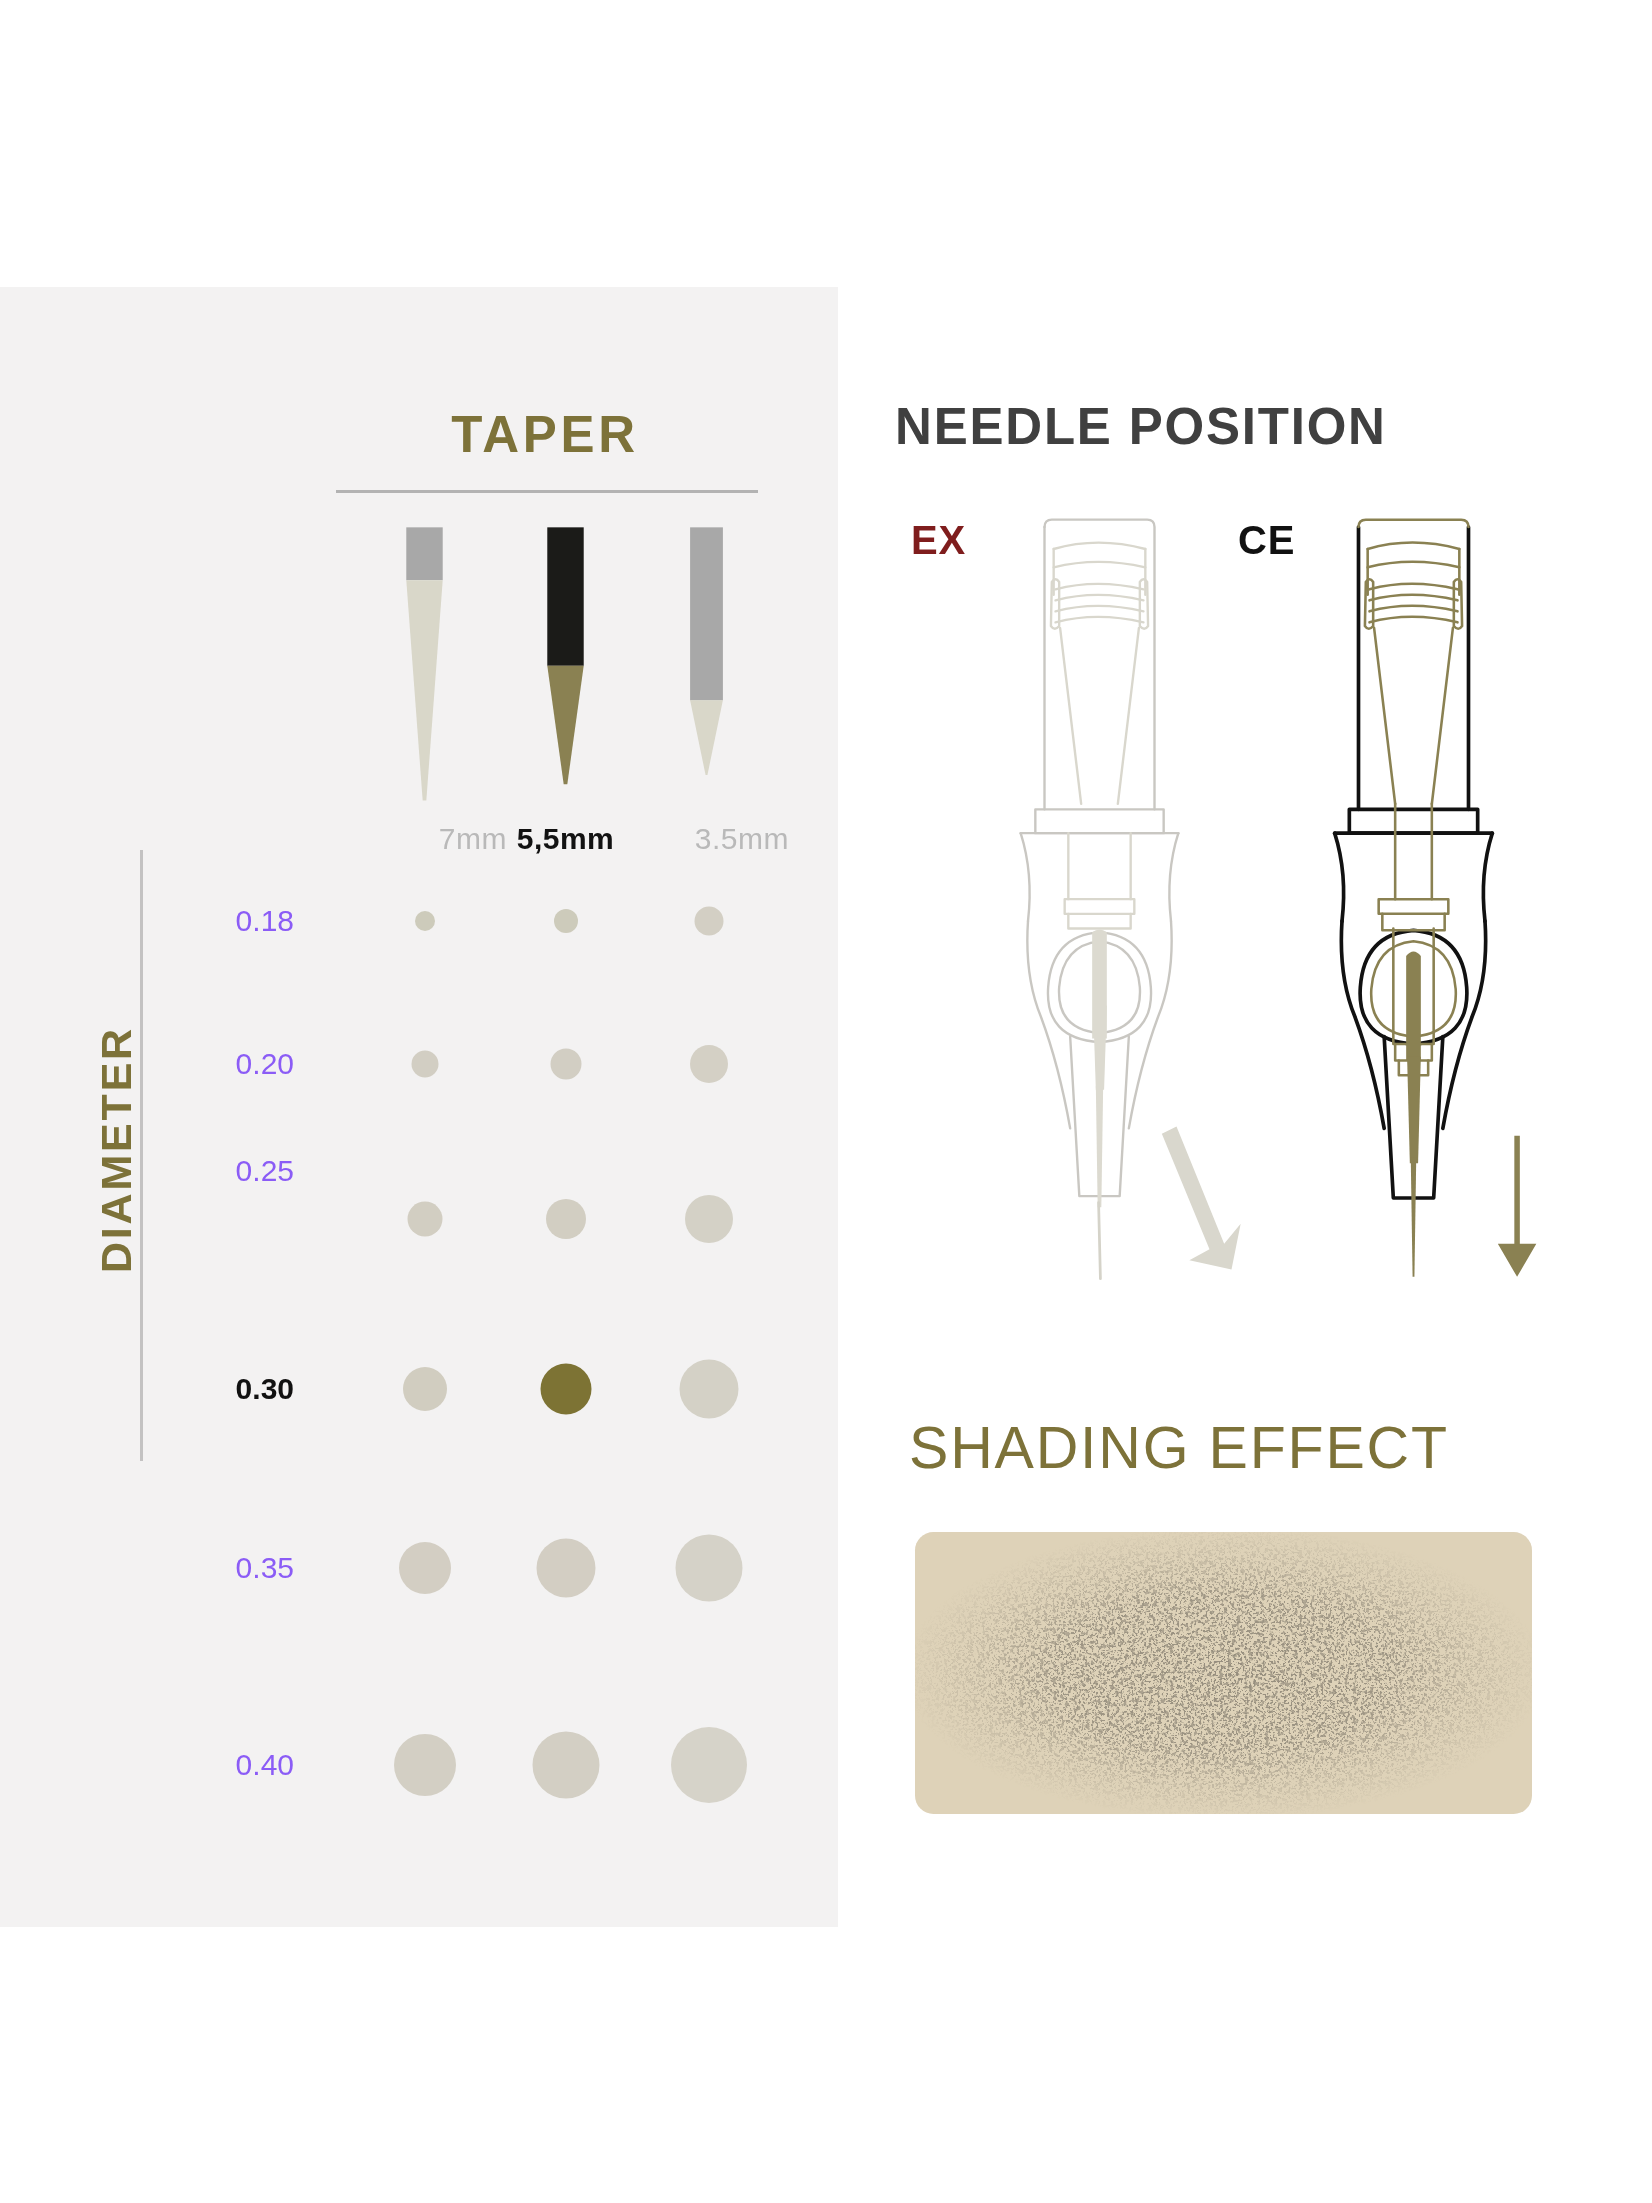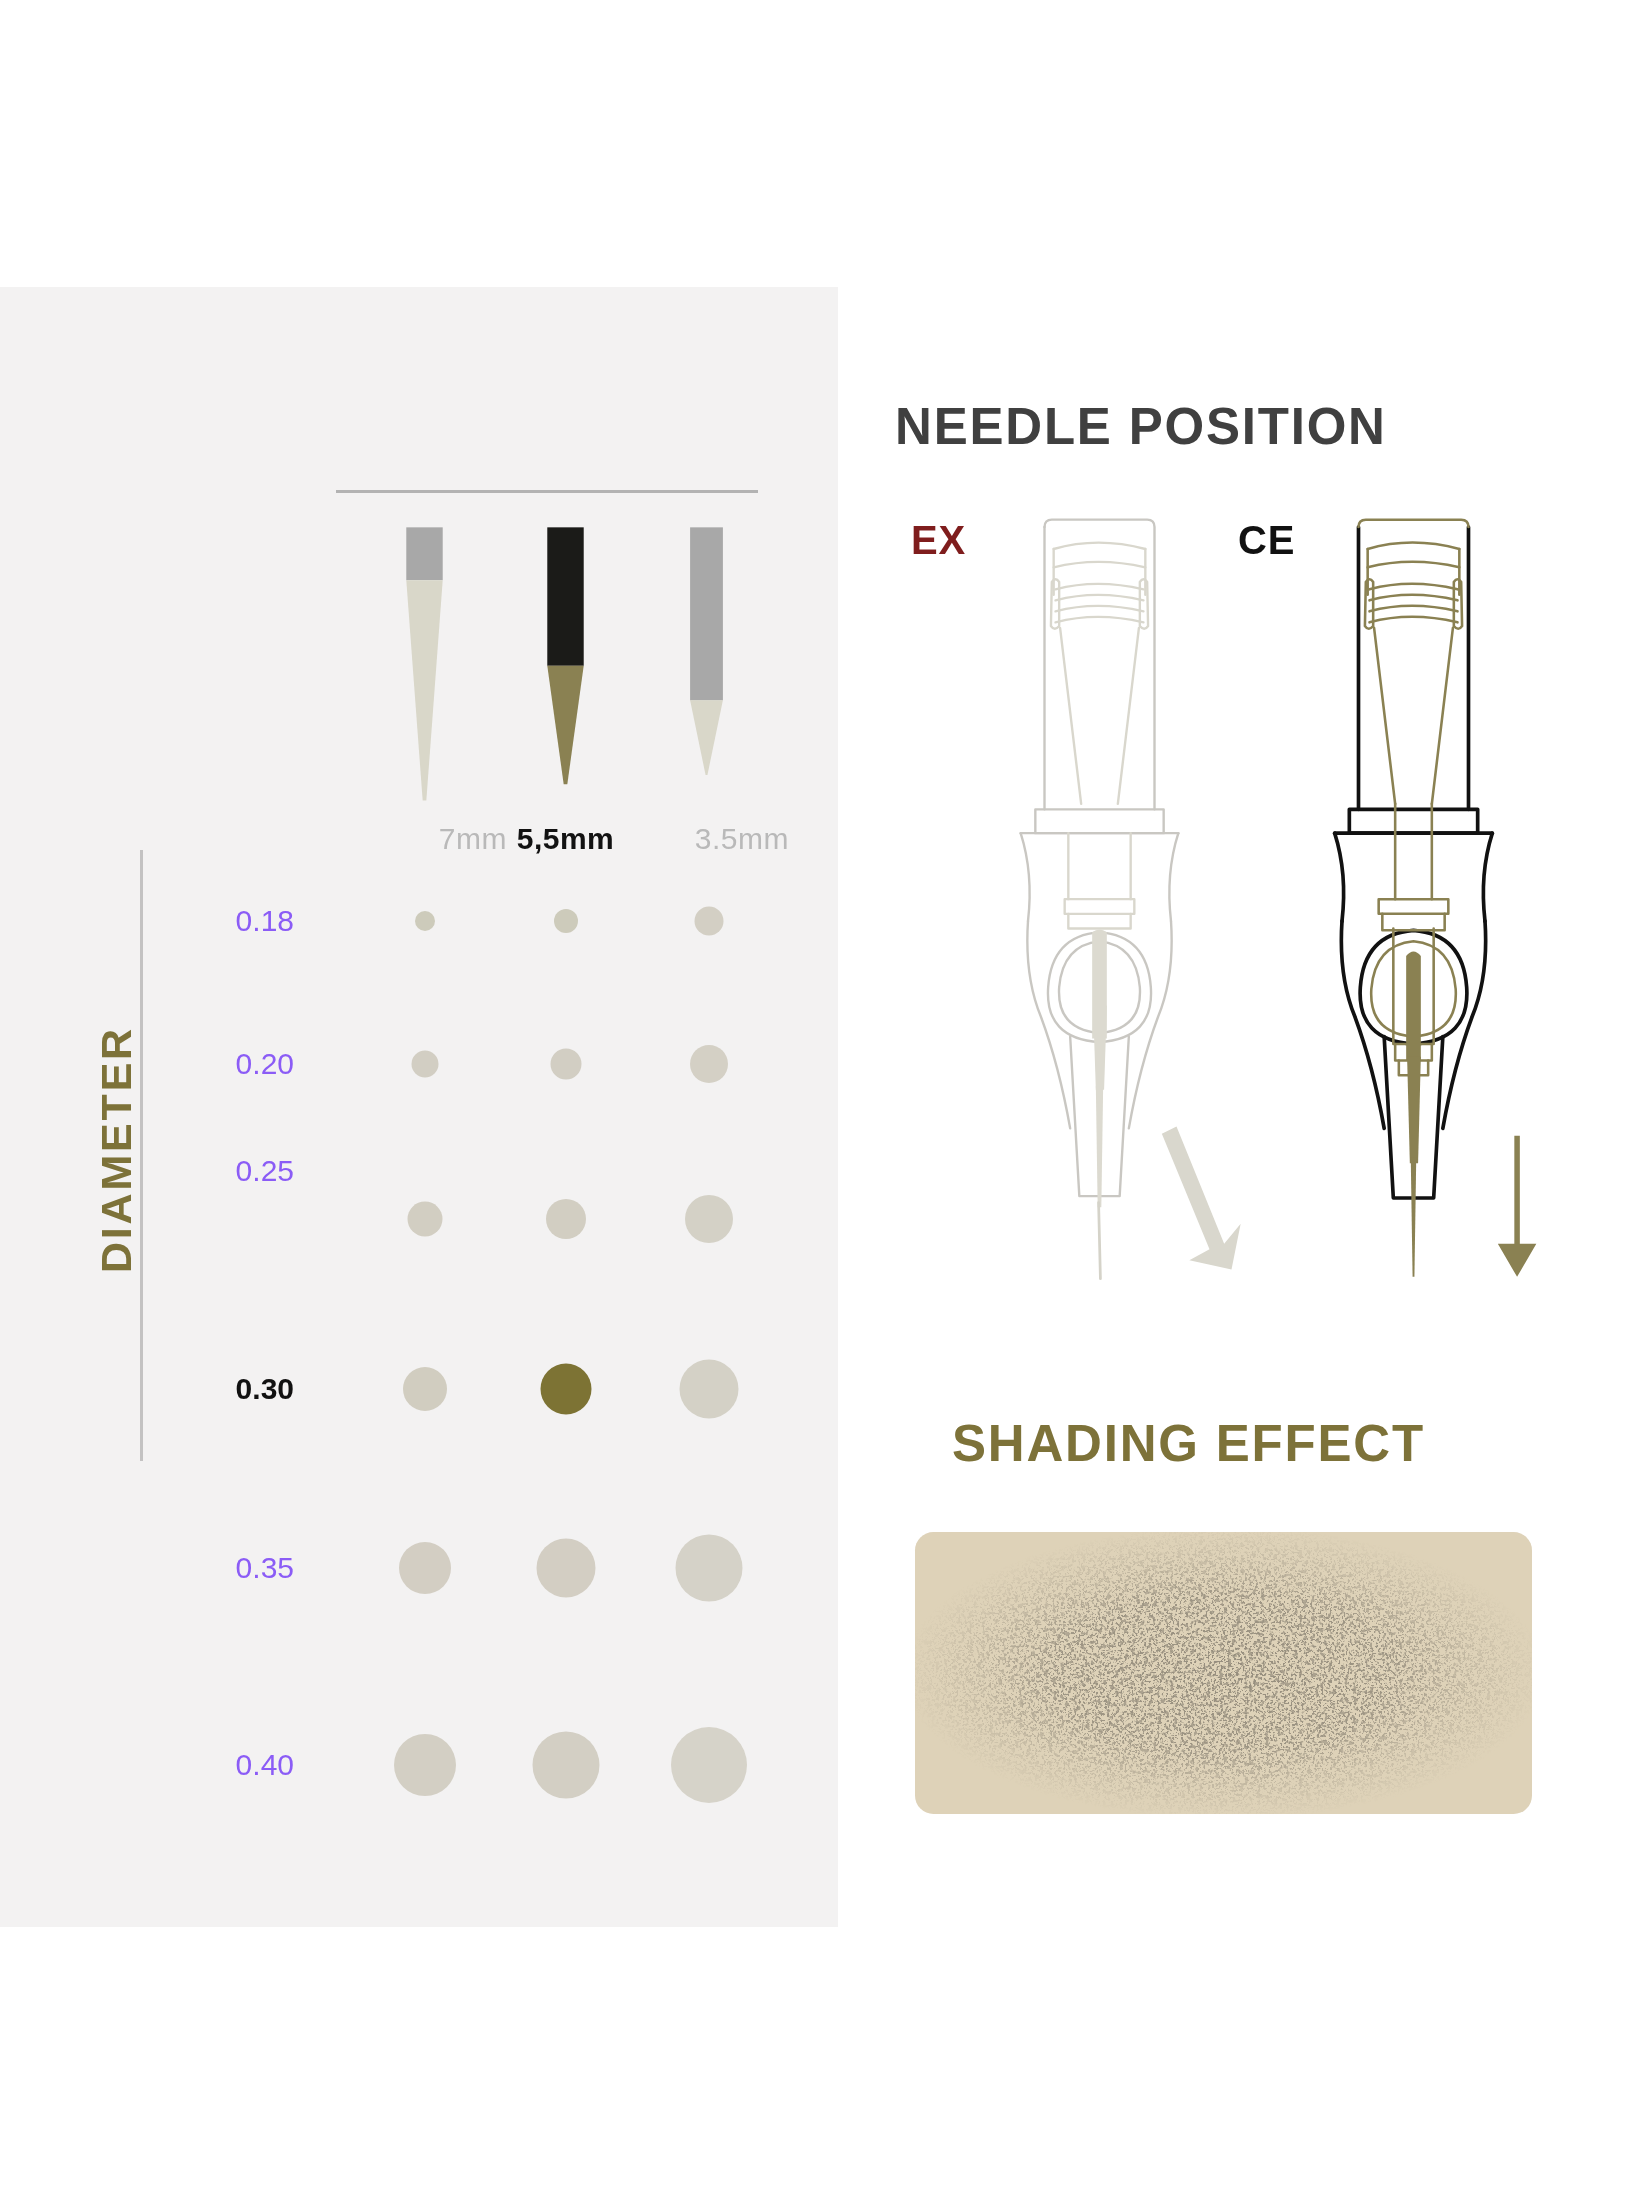--- a/index.html
+++ b/index.html
@@ -129,44 +129,45 @@
     letter-spacing: 0.9px;
   }
   #ex-tag { left: 911px; top: 518px; color: #7f1d1d; }
   #ce-tag { left: 1238px; top: 518px; color: #111111; }
 
   .cartridge { position: absolute; top: 510px; }
   .cartridge svg { display: block; }
 
   #shading-title {
     position: absolute;
-    left: 952px;
+    left: 909px;
     top: 1414px;
-    font-size: 51px;
-    font-weight: 700;
+    font-size: 59px;
+    font-weight: 400;
     letter-spacing: 1.8px;
     color: #7d7239;
   }
   #shading-box {
     position: absolute;
     left: 915px;
     top: 1532px;
     width: 617px;
     height: 282px;
     background: #ded2b8;
     border-radius: 18.4px;
     overflow: hidden;
   }
   #shading-box svg { display: block; }
 </style>
 </head>
 <body>
 
 <div id="left-panel">
 
+  <div id="taper-title">TAPER</div>
   <div id="taper-rule"></div>
 
   <div class="taper-needle" style="left:399px;">
     <svg width="51" height="285" viewBox="0 0 56 310">
       <rect x="8" y="0" width="40" height="58" fill="#a8a8a8"></rect>
       <path d="M8 58 L48 58 L30 300 L26 300 Z" fill="#d9d7c9"></path>
     </svg>
   </div>
 
   <div class="taper-needle" style="left:540px;">

